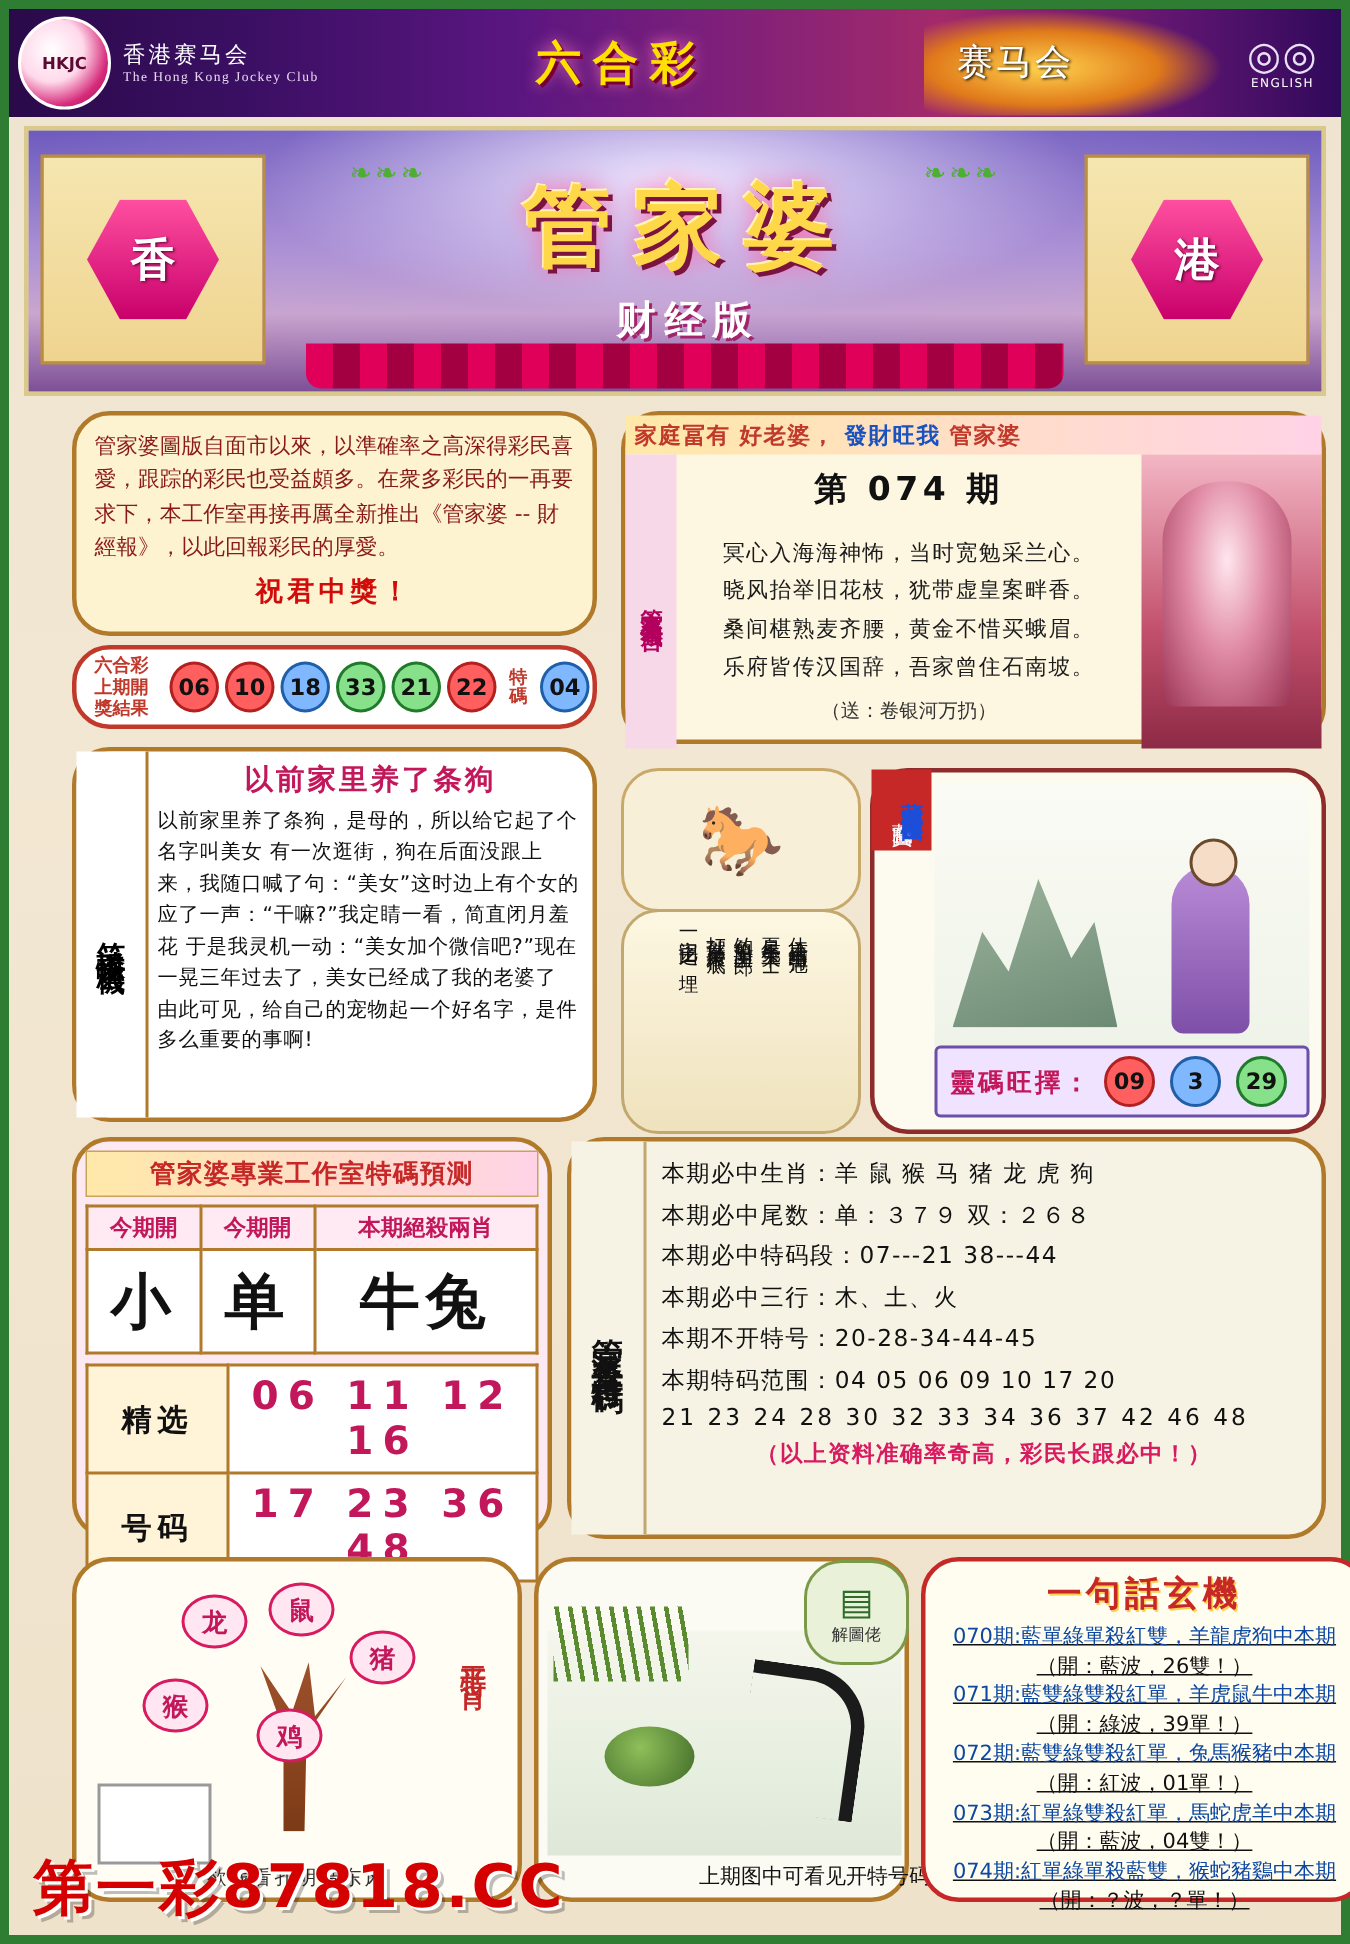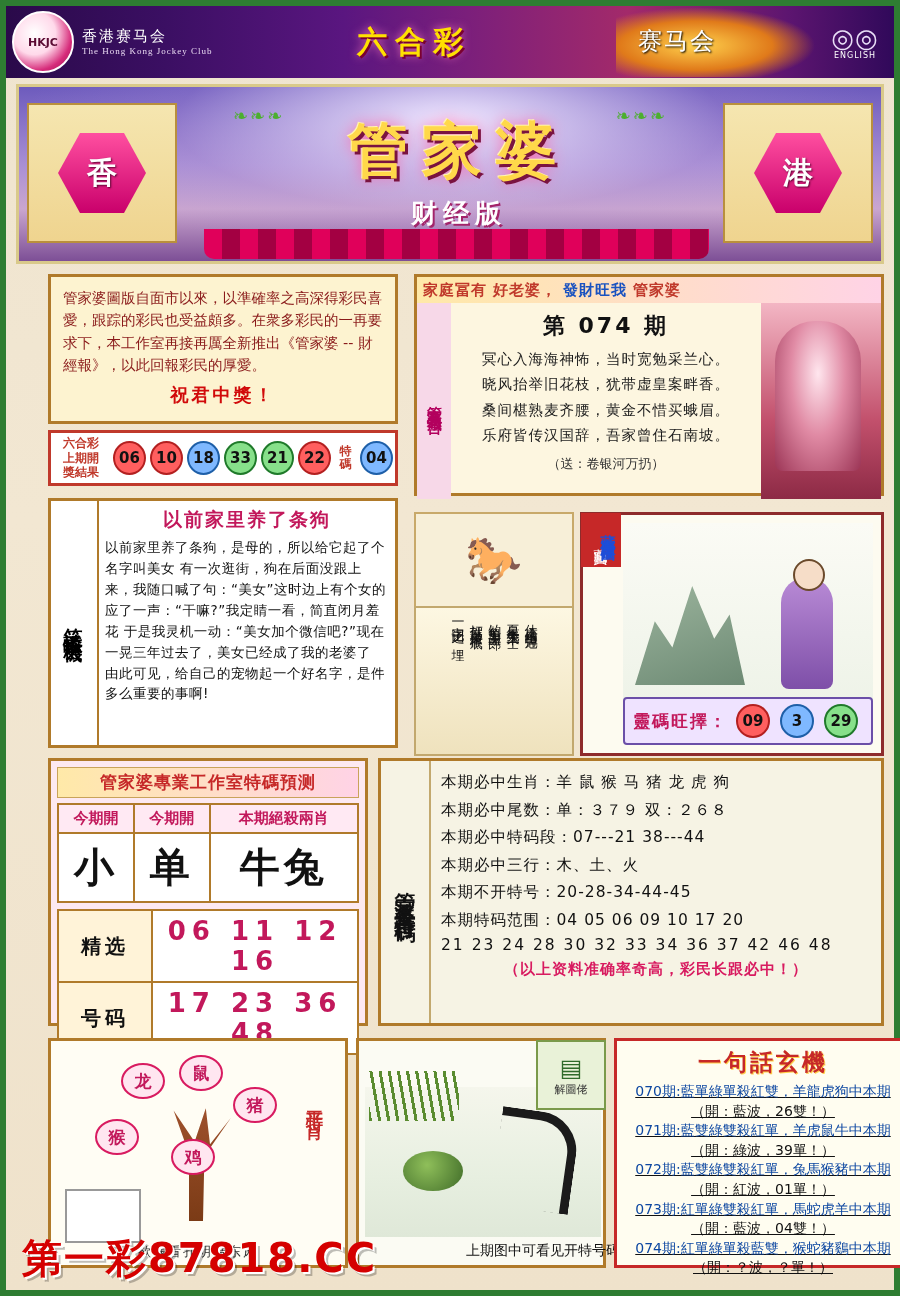--- a/index.html
+++ b/index.html
@@ -89,21 +89,21 @@
   }
   .banner .lip{
     position:absolute;left:185px;bottom:2px;width:505px;height:30px;
     background:repeating-linear-gradient(90deg,#e0005a 0 18px,#a30042 18px 36px);
     border-radius:0 0 10px 10px;
   }
   .banner .greenleaf{
     position:absolute;top:18px;color:#4caf2f;font-size:18px;letter-spacing:2px;
   }
   
-  .panel{position:absolute;box-sizing:border-box;}
+  .panel{position:absolute;box-sizing:border-box;border-radius:25px;}
   
   .intro{
     left:42px;top:268px;width:350px;height:150px;
     background:#fdf3d0;border:3px solid #b07a2a;padding:10px 12px;
     color:#8a1a1a;font-size:14.5px;line-height:1.55;font-family:"DejaVu Sans",sans-serif;
   }
   .intro .wish{
     text-align:center;color:#d10a0a;font-size:18px;font-weight:bold;letter-spacing:3px;margin-top:4px;
   }
   
@@ -135,21 +135,21 @@
   }
   .poembox .ribbon .b{color:#1a52c0;}
   .poembox .inner{display:flex;height:196px;}
   .poembox .vstrip{
     width:34px;background:#f7d8e8;color:#b3005e;font-size:15px;font-weight:bold;
     writing-mode:vertical-rl;text-orientation:upright;
     display:flex;align-items:center;justify-content:center;letter-spacing:2px;
   }
   .poembox .body{flex:1;padding:6px 8px;}
   .poembox .issue{
-    text-align:center;font-size:22px;font-weight:bold;color:#111;letter-spacing:3px;margin:2px 0 6px;
+    text-align:center;font-size:22px;font-weight:bold;color:#111;letter-spacing:3px;margin:2px 0 16px;
   }
   .poembox .line{
     font-size:14.5px;color:#1b1b1b;letter-spacing:1px;line-height:1.75;text-align:center;
   }
   .poembox .send{margin-top:6px;text-align:center;font-size:13px;color:#333;}
   .poembox .art{
     width:120px;background:linear-gradient(180deg,#f3b6c4,#c2506c 60%,#8d2a45);
     position:relative;
   }
   .poembox .art:after{

